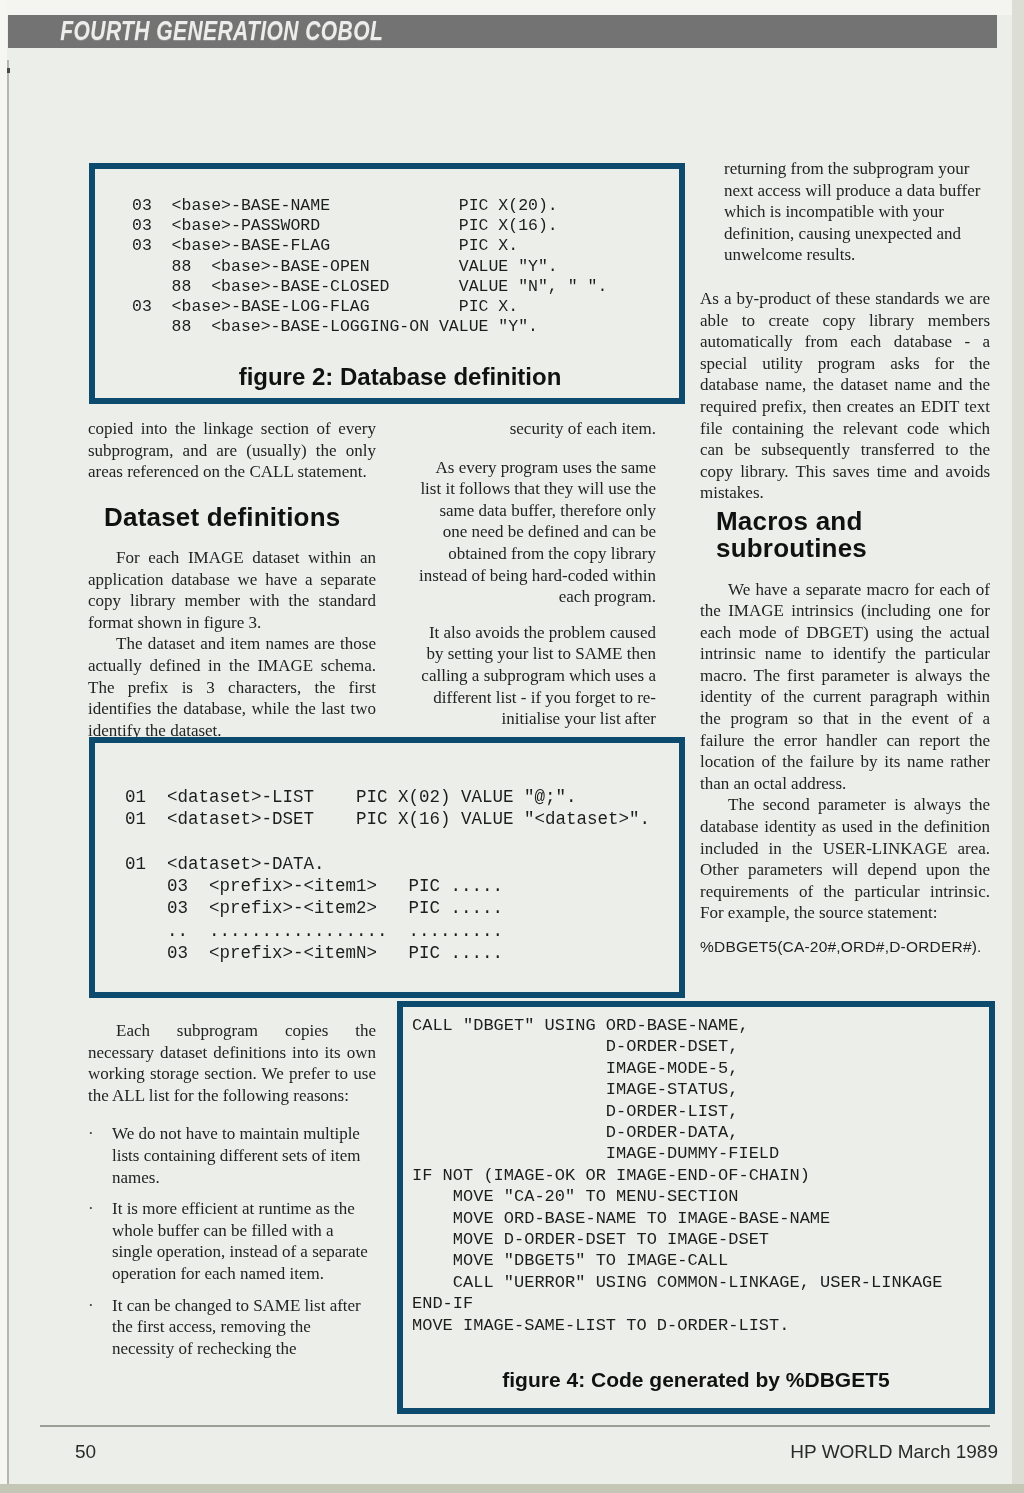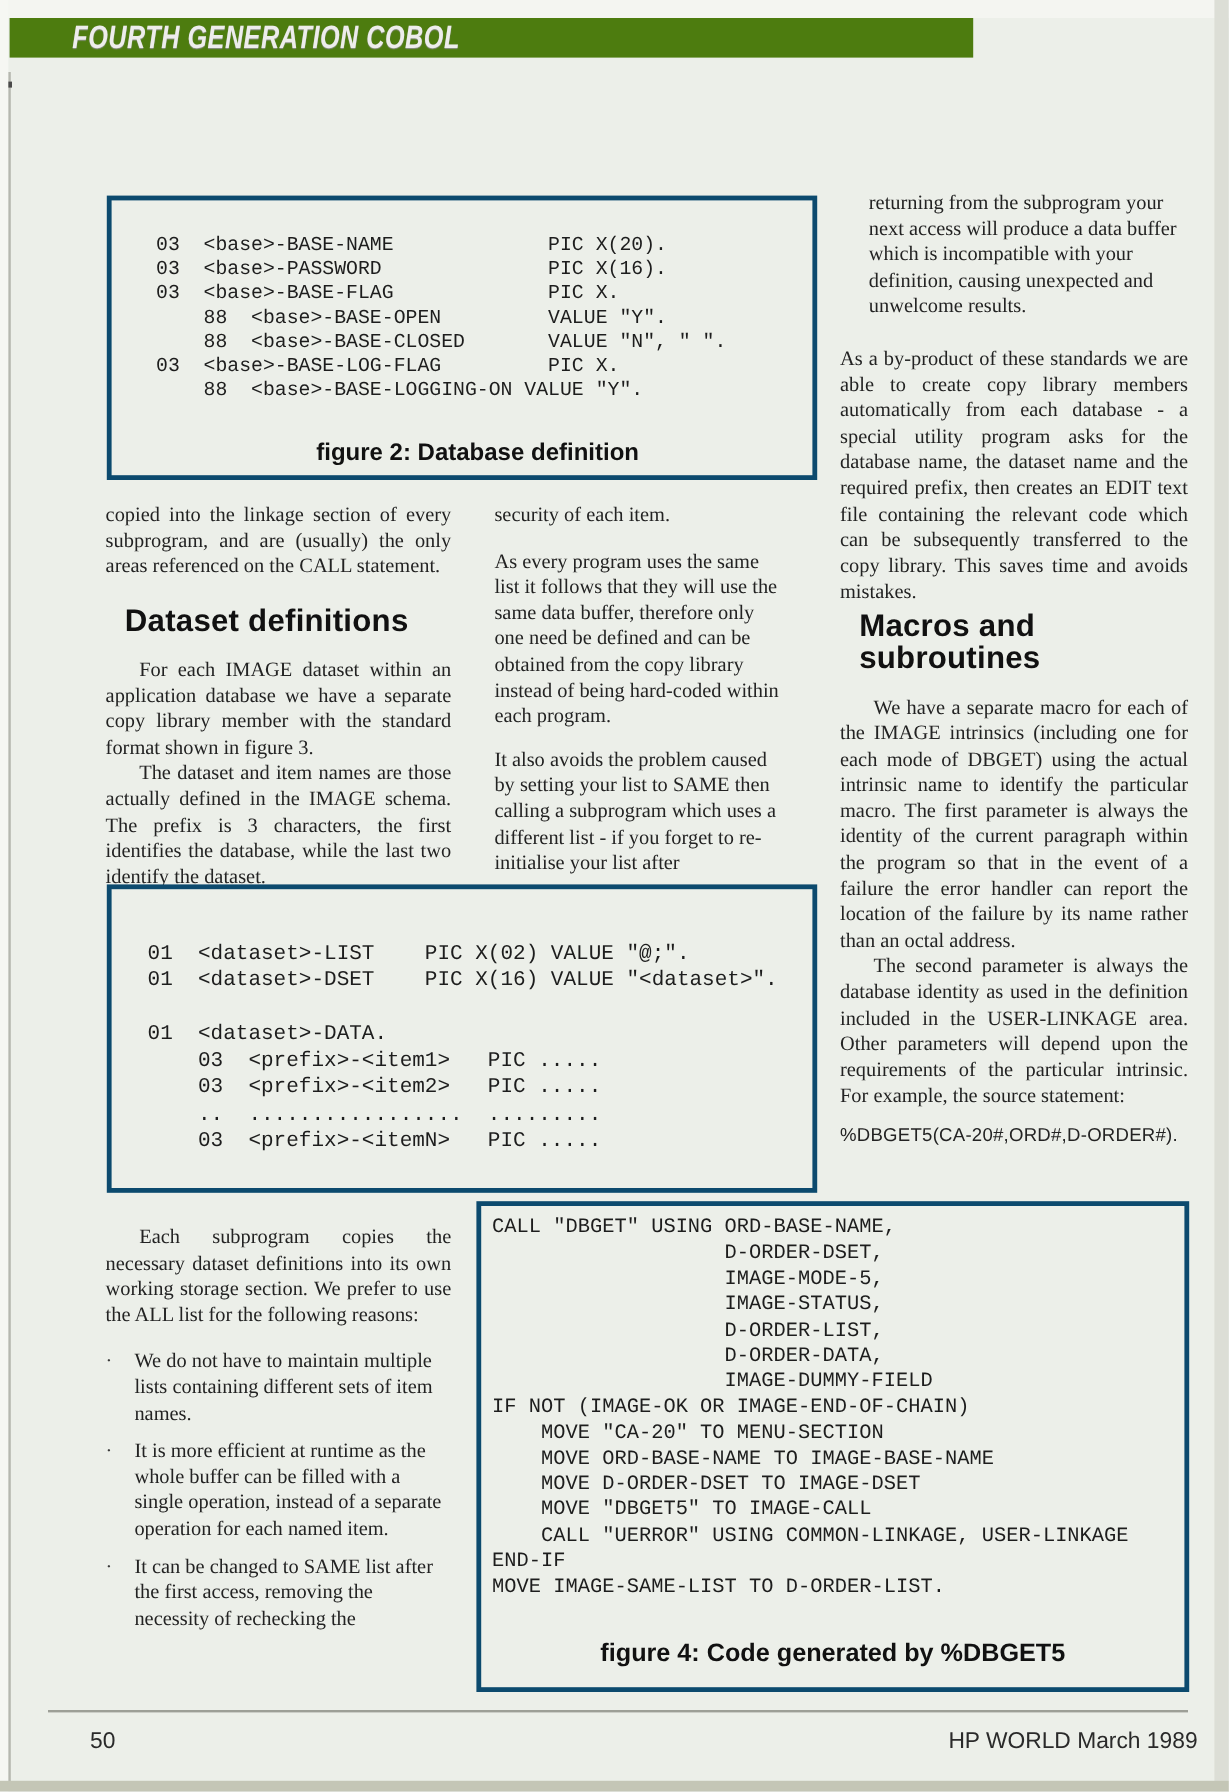--- a/index.html
+++ b/index.html
@@ -15,68 +15,68 @@
   
   .edge-top{position:absolute;left:0;top:0;width:1024px;height:15px;background:#f4f5f1;}
   .edge-left-white{position:absolute;left:0;top:0;width:7px;height:1493px;background:#f6f7f3;}
   .edge-left-line{position:absolute;left:7px;top:60px;width:2px;height:1425px;background:#b6b8b0;}
   .edge-left-dot{position:absolute;left:7px;top:68px;width:3px;height:5px;background:#4a4a4a;}
   .edge-right{position:absolute;left:1012px;top:0;width:12px;height:1493px;background:#dcded6;}
   .edge-bottom{position:absolute;left:0;top:1484px;width:1024px;height:9px;background:#c4c6b6;}
 
   
   .banner{
-    position:absolute;left:8px;top:15px;width:803px;height:33px;
-    background:#4d7c0f;
+    position:absolute;left:8px;top:15px;width:989px;height:33px;
+    background:#737373;
   }
   .banner-title{
     display:inline-block;
     padding-left:67px;line-height:33px;
     font-family:"Liberation Sans", sans-serif;
     font-weight:bold;font-style:italic;
     font-size:27px;color:#ededeb;
     letter-spacing:.5px;white-space:nowrap;
     transform:scaleX(.78);transform-origin:left center;
     text-shadow:0 1px 1px #8e908c;
   }
 
   
-  .figure-box{position:absolute;border:4px solid #0c4a6e;background:transparent;}
+  .figure-box{position:absolute;border:6px solid #0c4a6e;background:transparent;}
   .fig2{left:89px;top:163px;width:584px;height:229px;}
   .fig3{left:89px;top:737px;width:584px;height:249px;}
   .fig4{left:397px;top:1001px;width:586px;height:401px;}
   .figure-box pre{
     margin:0;position:absolute;
     font-family:"Liberation Mono", monospace;
     color:#1d1d1d;white-space:pre;
   }
   .fig2 pre{left:37px;top:27px;font-size:16.5px;line-height:20.2px;}
   .fig3 pre{left:30px;top:43px;font-size:17.5px;line-height:22.3px;}
   .fig4 pre{left:9px;top:8px;font-size:17px;line-height:21.4px;}
   .fig-caption{
     position:absolute;left:0;right:0;text-align:center;
     font-family:"Liberation Sans", sans-serif;
     font-weight:bold;color:#111;
   }
-  .fig2 .fig-caption{bottom:7px;font-size:20px;padding-left:26px;}
+  .fig2 .fig-caption{bottom:7px;font-size:24px;padding-left:26px;}
   .fig3 .fig-caption{bottom:6px;font-size:20px;}
   .fig4 .fig-caption{bottom:16px;font-size:21px;}
 
   
   .col{position:absolute;}
   .col p{margin:0;font-size:17px;line-height:21.6px;color:#232323;}
   .justify{text-align:justify;}
   .indent{text-indent:28px;}
   .gap8{margin-top:8px !important;}
   .gap10{margin-top:10px !important;}
   .gap14{margin-top:14px !important;}
   .gap17{margin-top:17px !important;}
   .gap22{margin-top:22px !important;}
   .col-left{left:88px;top:418px;width:288px;}
-  .col-middle{left:412px;top:418px;width:244px;}
+  .col-middle{left:412px;top:418px;width:244px;text-align:right;}
   .col-right{left:700px;top:158px;width:290px;}
   .col-bottom-left{left:88px;top:1020px;width:288px;}
   .cont-indent{margin-left:24px !important;margin-right:12px;}
   .section-heading{
     margin:16px;font-family:"Liberation Sans", sans-serif;
     font-weight:bold;font-size:26px;line-height:1.05;
     color:#111;letter-spacing:.2px;
   }
   .col-left .section-heading{margin-top:21px;}
   .col-right .section-heading{margin-top:4px;}

